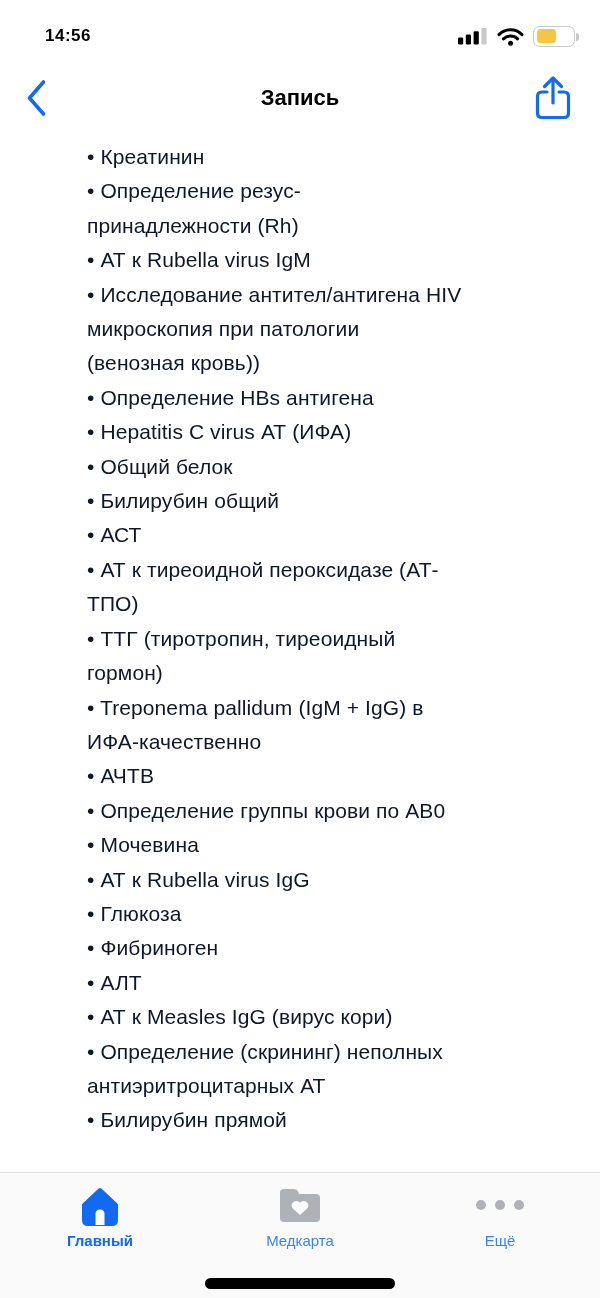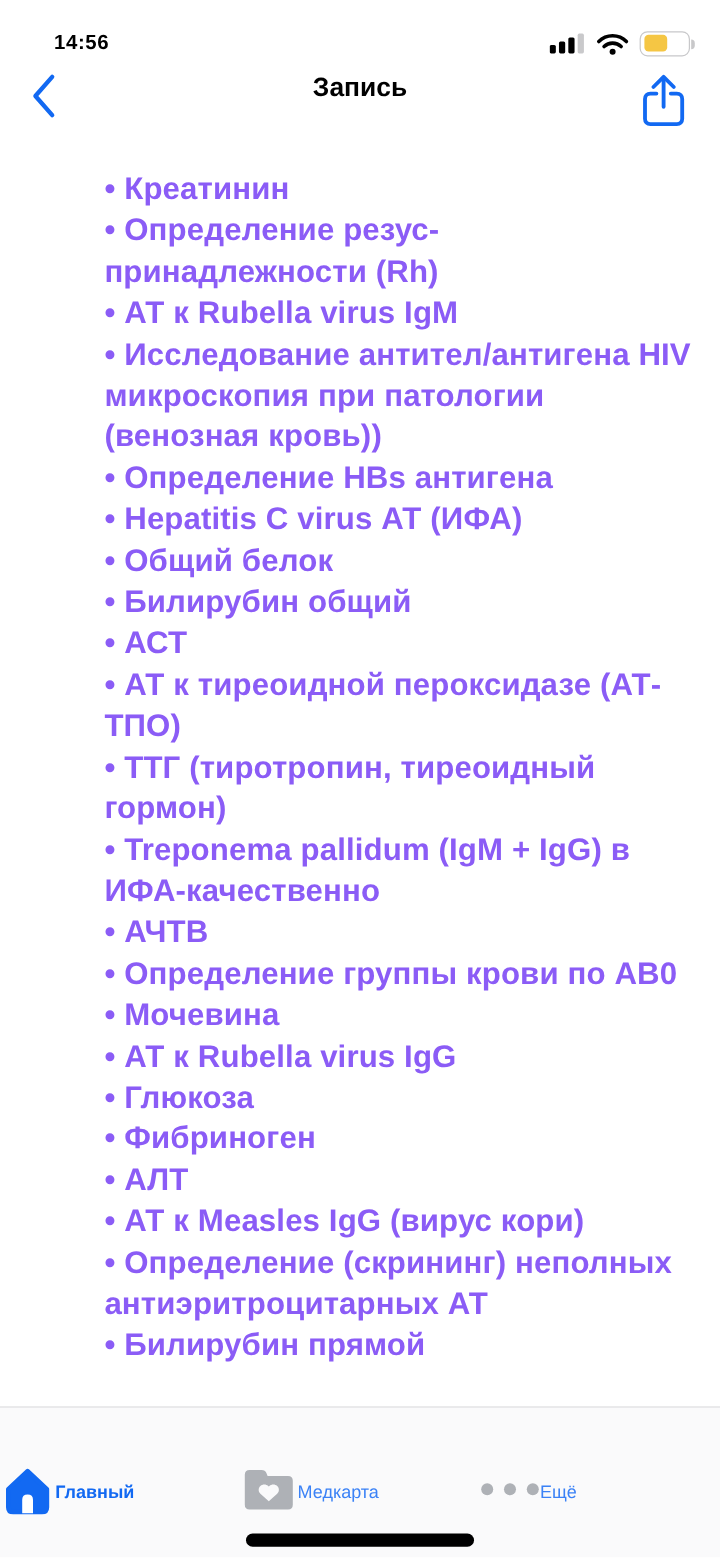--- a/index.html
+++ b/index.html
@@ -23,56 +23,55 @@
   .battery{ position:relative; width:42px; height:21px;
     border:1.5px solid #C8C8CA; border-radius:6.5px; background:#fff; }
   .battery-fill{ position:absolute; left:2.5px; top:2.5px; bottom:2.5px;
     width:19px; border-radius:3.5px; }
   .battery-nub{ position:absolute; right:-5px; top:6px; width:3px; height:8px;
     border-radius:0 3px 3px 0; background:#C8C8CA; }
 
   
   .nav-bar{
     height:76px; position:relative;
-    display:flex; 
+    display:flex; align-items:center;
     padding:0 25px;
   }
   .nav-title{
     position:absolute; left:0; right:0; text-align:center;
     font-size:22px; font-weight:700; color:#000;
   }
   .back-button{ position:relative; z-index:2; width:40px; height:40px;
     display:flex; align-items:center; cursor:pointer; background:none; border:none; }
   .share-button{ position:relative; z-index:2; margin-left:auto; width:44px; height:48px;
     display:flex; align-items:center; justify-content:center; cursor:pointer; background:none; border:none; }
 
   
   .content{
     height:1036px;
     padding:4px 20px 0 87px;
     overflow:hidden;
   }
   .item .line{
-    font-size:26px;
+    font-size:21px;
     line-height:34.4px;
     letter-spacing:.1px;
-    color:#8b5cf6;
+    color:#0f172a;
     white-space:nowrap;
-    font-weight:bold;
   }
 
   
   .tab-bar{
     position:absolute; left:0; right:0; bottom:0; height:126px;
     background:#FAFAFB;
     border-top:1px solid #DEDEE0;
     display:flex;
     padding-top:10px;
   }
-  .tab{ flex:1; display:flex; flex-direction:row; align-items:center; cursor:pointer; }
+  .tab{ flex:1; display:flex; flex-direction:column; align-items:center; cursor:pointer; }
   .tab-icon{ height:44px; display:flex; align-items:center; justify-content:center; }
   .tab-label{ margin-top:5px; font-size:15px; color:#3b82f6; }
   .tab.active .tab-label{ color:#1269F2; font-weight:700; }
   .home-indicator{
     position:absolute; bottom:9px; left:50%; transform:translateX(-50%);
     width:190px; height:11px; border-radius:6px; background:#000; cursor:grab;
   }
 </style>
 </head>
 <body>

